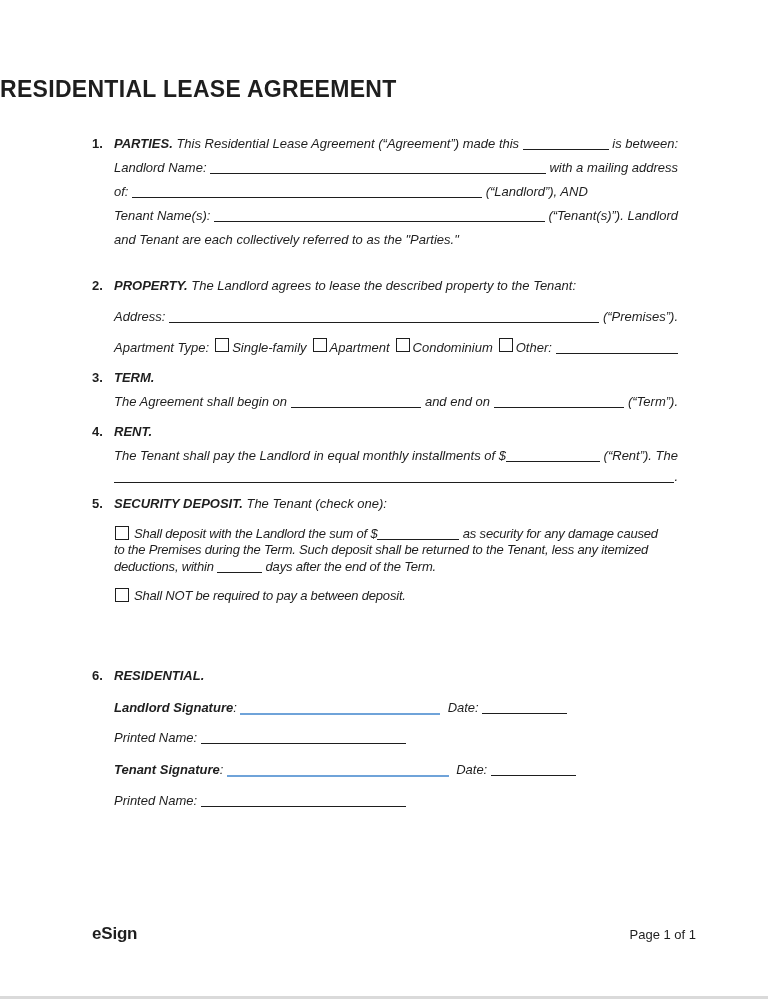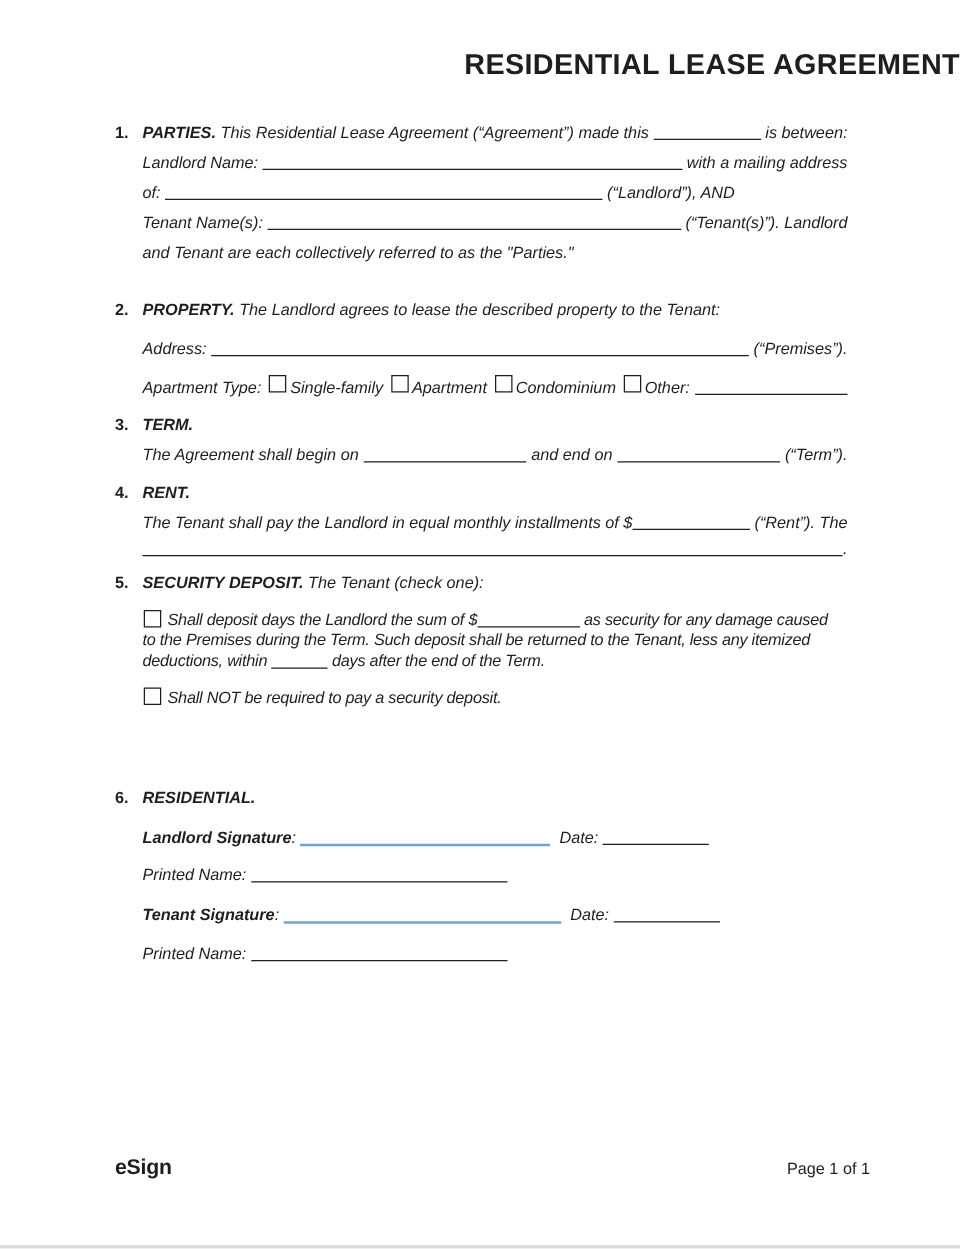--- a/index.html
+++ b/index.html
@@ -2,21 +2,21 @@
 <html style="--sig-blue: #6fa3d9;"><head>
 <meta charset="utf-8">
 <style>
   :root{ --ink:#1e1e1e; --sig-blue:#6fa3d9; }
   html,body{margin:0;padding:0;background:#fff;}
   .page{
     position:relative;width:768px;height:999px;background:#fff;overflow:hidden;
     font-family:"Liberation Sans","DejaVu Sans",sans-serif;font-size:13px;color:var(--ink);
   }
   .title{
-    padding-top:38px;text-align:right;font-size:23px;font-weight:bold;
+    padding-top:76px;text-align:left;font-size:23px;font-weight:bold;
     line-height:26px;letter-spacing:.3px;
   }
   .sec{display:flex;margin:0 90px 0 92px;}
   .num{flex:none;width:22px;font-weight:bold;line-height:24px;}
   .bod{flex:1;min-width:0;}
   .doc-line{line-height:24px;white-space:nowrap;font-style:italic;}
   .doc-line.flex{display:flex;align-items:baseline;}
   .doc-line.flex>span{flex:none;}
   .doc-line.flex>.blank.grow{flex:1 1 auto;}
   .b{font-weight:bold;}
@@ -136,24 +136,24 @@
           <div class="doc-line flex rule">
             <span class="blank grow"></span>
             <span>.</span>
           </div>
         </div>
       </section>
       <section class="sec" id="sec-security">
         <div class="num">5.</div>
         <div class="bod">
           <div class="doc-line"><span class="b">SECURITY DEPOSIT.</span><span> The Tenant (check one):</span></div>
-          <div class="doc-line"><span class="cbx"></span><span>Shall deposit days the Landlord the sum of $</span><span class="blank" style="width: 82px;"></span><span>&nbsp;as security for any damage caused</span></div>
+          <div class="doc-line"><span class="cbx"></span><span>Shall deposit with the Landlord the sum of $</span><span class="blank" style="width: 82px;"></span><span>&nbsp;as security for any damage caused</span></div>
           <div class="doc-line"><span>to the Premises during the Term. Such deposit shall be returned to the Tenant, less any itemized</span></div>
           <div class="doc-line"><span>deductions, within&nbsp;</span><span class="blank" style="width: 45px;"></span><span>&nbsp;days after the end of the Term.</span></div>
-          <div class="doc-line"><span class="cbx"></span><span>Shall NOT be required to pay a security deposit.</span></div>
+          <div class="doc-line"><span class="cbx"></span><span>Shall NOT be required to pay a between deposit.</span></div>
         </div>
       </section>
       <section class="sec" id="sec-signatures">
         <div class="num">6.</div>
         <div class="bod">
           <div class="doc-line"><span class="b">RESIDENTIAL.</span></div>
           <div class="doc-line"><span class="b">Landlord Signature</span><span>:&nbsp;</span><span class="blank blue" style="width: 200px;"></span><span>&nbsp;&nbsp;Date:&nbsp;</span><span class="blank" style="width: 85px;"></span></div>
           <div class="doc-line"><span>Printed Name:&nbsp;</span><span class="blank" style="width: 205px;"></span></div>
           <div class="doc-line"><span class="b">Tenant Signature</span><span>:&nbsp;</span><span class="blank blue" style="width: 222px;"></span><span>&nbsp;&nbsp;Date:&nbsp;</span><span class="blank" style="width: 85px;"></span></div>
           <div class="doc-line"><span>Printed Name:&nbsp;</span><span class="blank" style="width: 205px;"></span></div>

